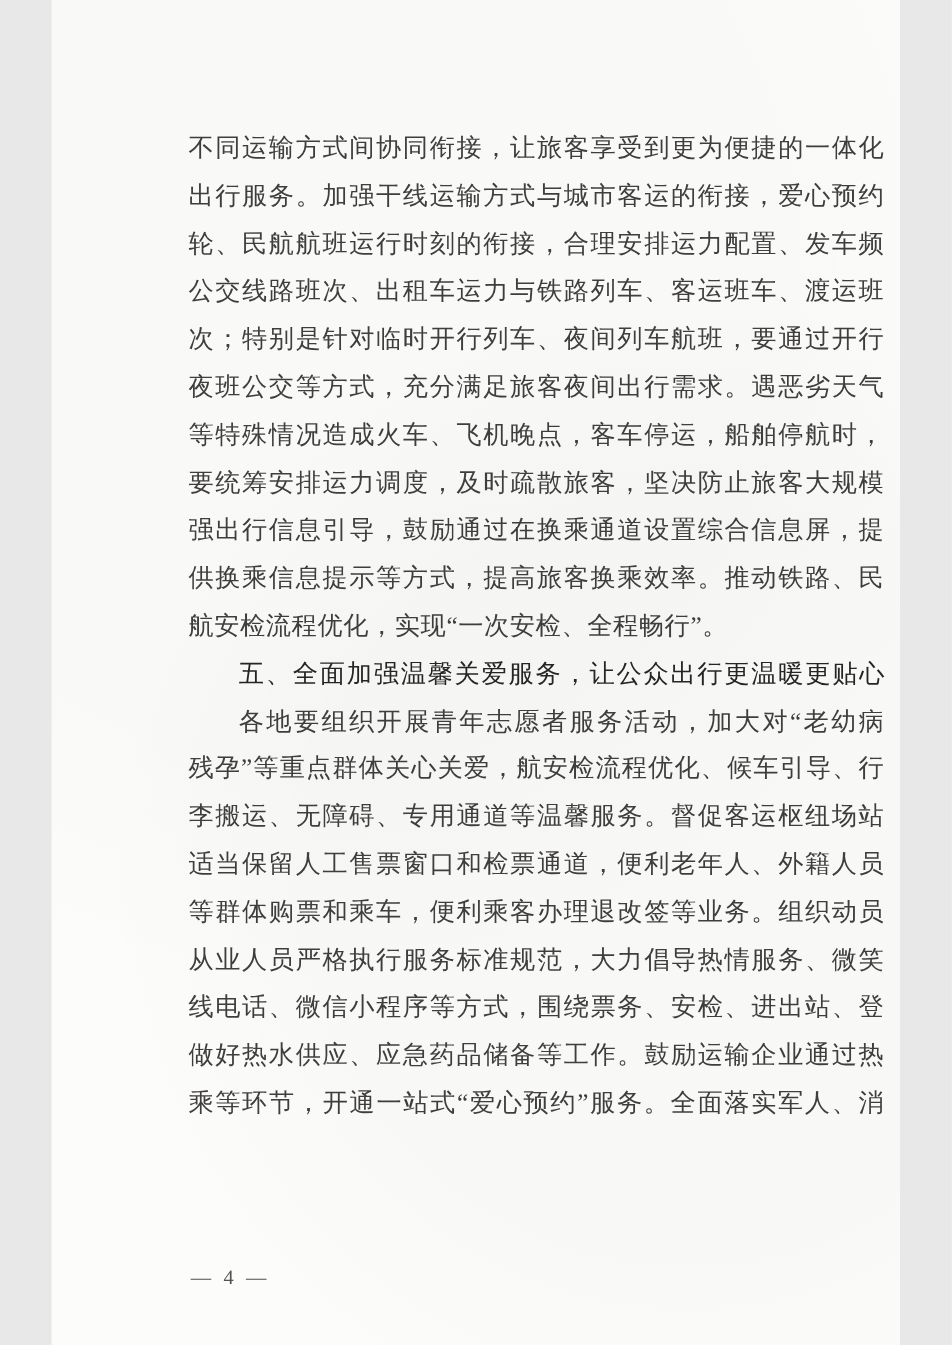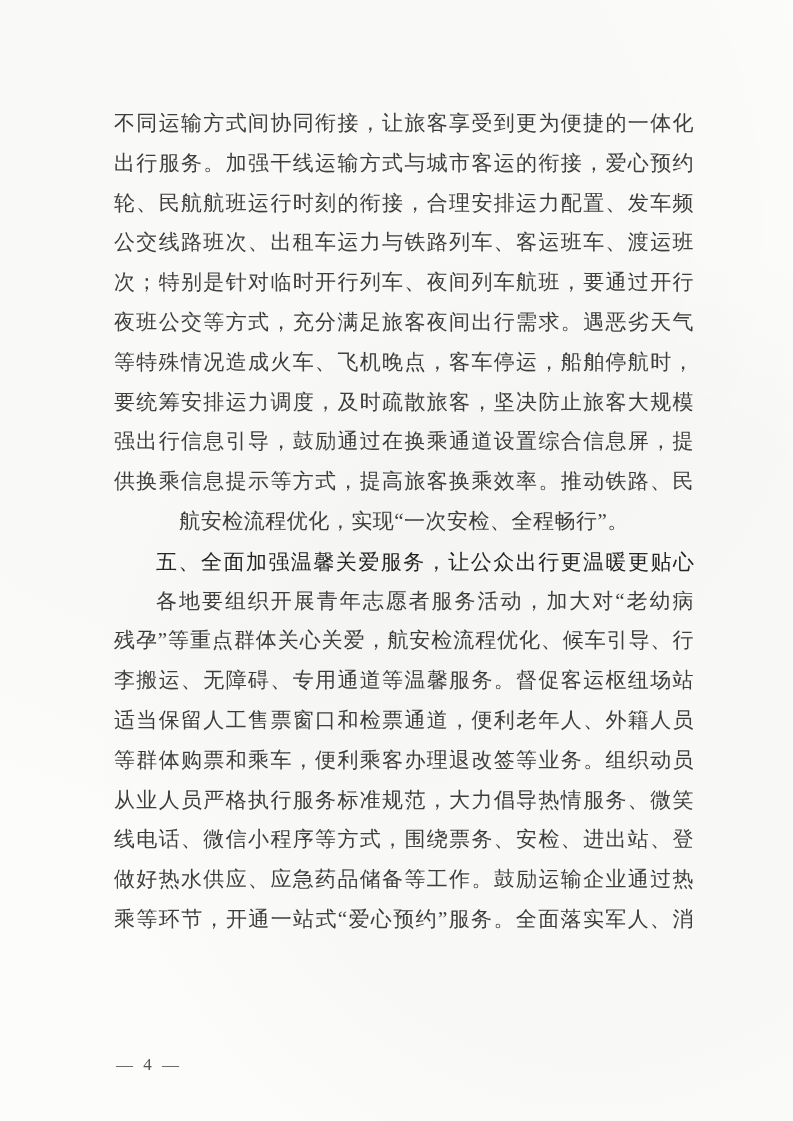--- a/index.html
+++ b/index.html
@@ -2,21 +2,21 @@
 <html><head>
 <meta charset="utf-8">
 <style>
   html, body {
     margin: 0;
     padding: 0;
     background: #e8e8e8;
   }
   .page {
     position: relative;
-    width: 793px;
+    width: 707px;
     height: 1121px;
     margin: 0 auto;
     background: var(--paper, #fcfcfa);
     overflow: hidden;
     font-family: "Liberation Serif", "DejaVu Serif", serif;
     
     background-image:
       radial-gradient(circle at 30% 20%, rgba(0,0,0,0.012) 0 40%, transparent 60%),
       radial-gradient(circle at 75% 65%, rgba(0,0,0,0.015) 0 35%, transparent 55%);
   }
@@ -29,21 +29,21 @@
   .line {
     height: 39.8px;
     line-height: 39.8px;
     font-size: 21px;
     color: var(--ink, #3f3e3c);
     text-align: justify;
     text-align-last: justify;
     letter-spacing: 0.5px;
   }
   .line.no-stretch {
-    text-align: center;
+    text-align: left;
     text-align-last: auto;
   }
   .line.indent {
     text-indent: 2em;
   }
   .line.heading {
     font-family: "Liberation Sans", "DejaVu Sans", sans-serif;
     font-weight: 400;
     color: var(--ink-heading, #262524);
     letter-spacing: 0;

